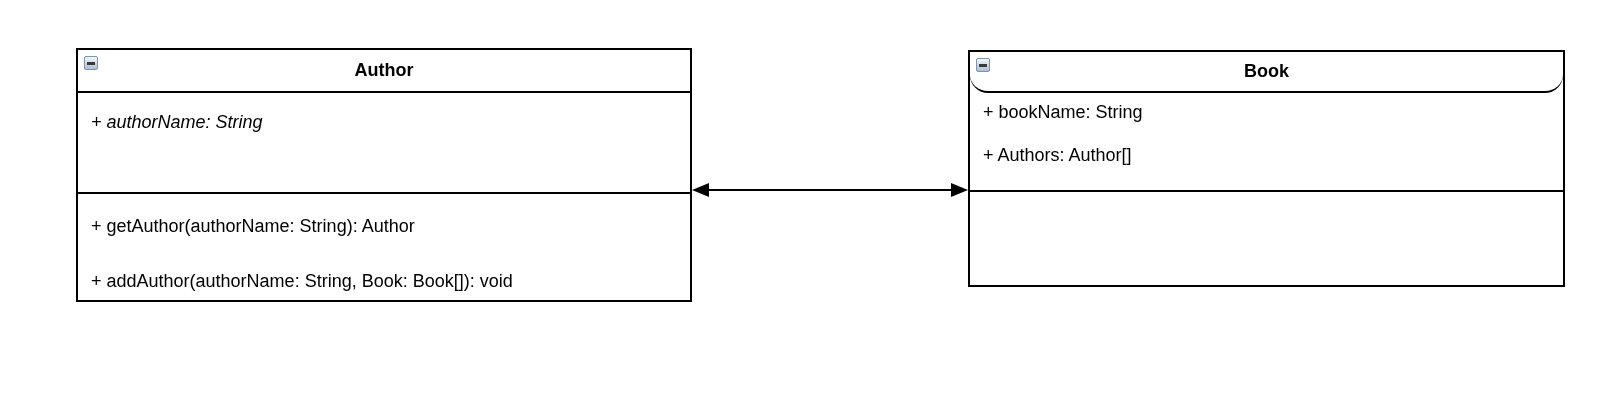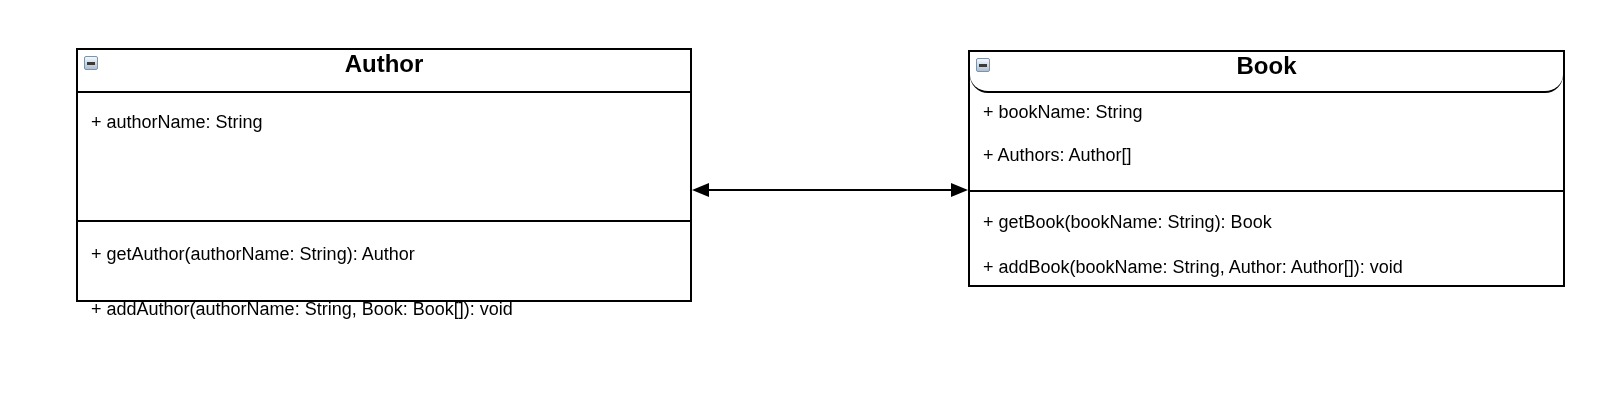--- a/index.html
+++ b/index.html
@@ -22,23 +22,24 @@
     box-sizing: border-box;
     color: #000000;
   }
   .uml-class.author { left: 76px;  top: 48px; width: 616px; height: 254px; }
   .uml-class.book   { left: 968px; top: 50px; width: 597px; height: 237px; }
 
   .uml-header {
     position: relative;
     border-bottom: 2px solid #000000;
     display: flex;
+    align-items: center;
     justify-content: center;
     font-weight: bold;
-    font-size: 24px;
+    font-size: 18px;
     box-sizing: border-box;
   }
   .author .uml-header { height: 43px; }
   .book   .uml-header { height: 41px; border-radius: 18px; }
 
   .collapse-btn {
     position: absolute;
     left: 6px;
     top: 6px;
     width: 14px;
@@ -56,21 +57,21 @@
     width: 8px;
     height: 3px;
     background: #3a3a3a;
   }
 
   .uml-compartment {
     box-sizing: border-box;
     overflow: hidden;
   }
   .uml-compartment.attrs { border-bottom: 2px solid #000000; }
-  .author .uml-compartment.attrs   { height: 129px; }
+  .author .uml-compartment.attrs   { height: 101px; font-style: italic; }
   .author .uml-compartment.methods { height: 128px; }
   .book   .uml-compartment.attrs   { height: 99px; }
   .book   .uml-compartment.methods { height: 93px; }
 
   .uml-row {
     font-size: 18px;
     line-height: 22px;
     padding-left: 13px;
     white-space: nowrap;
   }
@@ -139,24 +140,20 @@
     <div class="uml-header">
       <span class="collapse-btn">
         <span class="minus-bar"></span>
       </span>
       <span>Book</span>
     </div>
     <div class="uml-compartment attrs">
       <div class="uml-row">+ bookName: String</div>
       <div class="uml-row">+ Authors: Author[]</div>
     </div>
-    <div class="uml-compartment methods">
-      <div class="uml-row">+ getBook(bookName: String): Book</div>
-      <div class="uml-row">+ addBook(bookName: String, Author: Author[]): void</div>
-    </div>
   </div>
 
   <div class="connector">
     <span class="head left"></span>
     <span class="line"></span>
     <span class="head right"></span>
   </div>
 
 </div>
 

